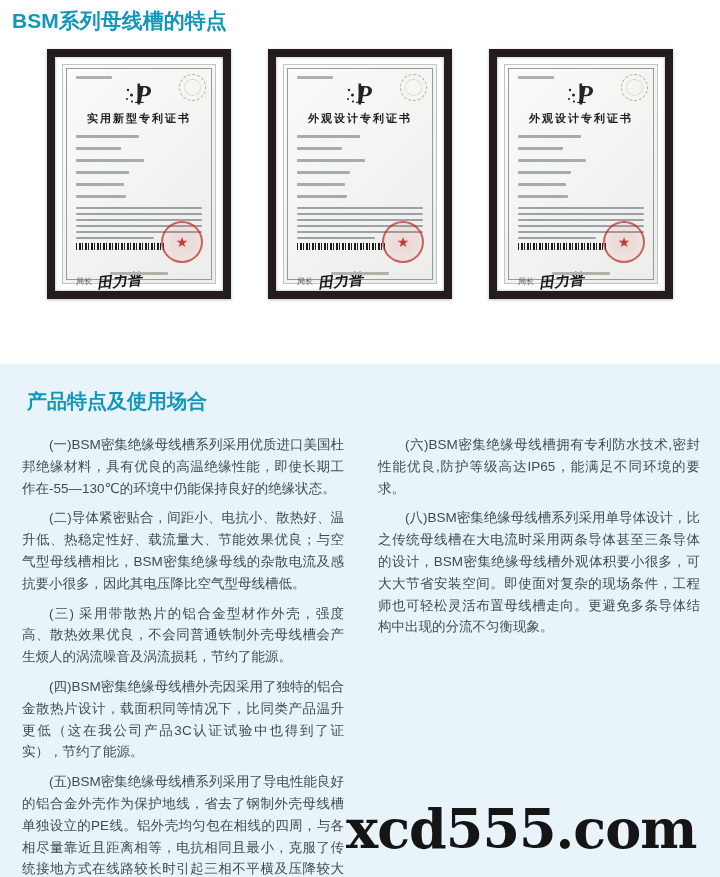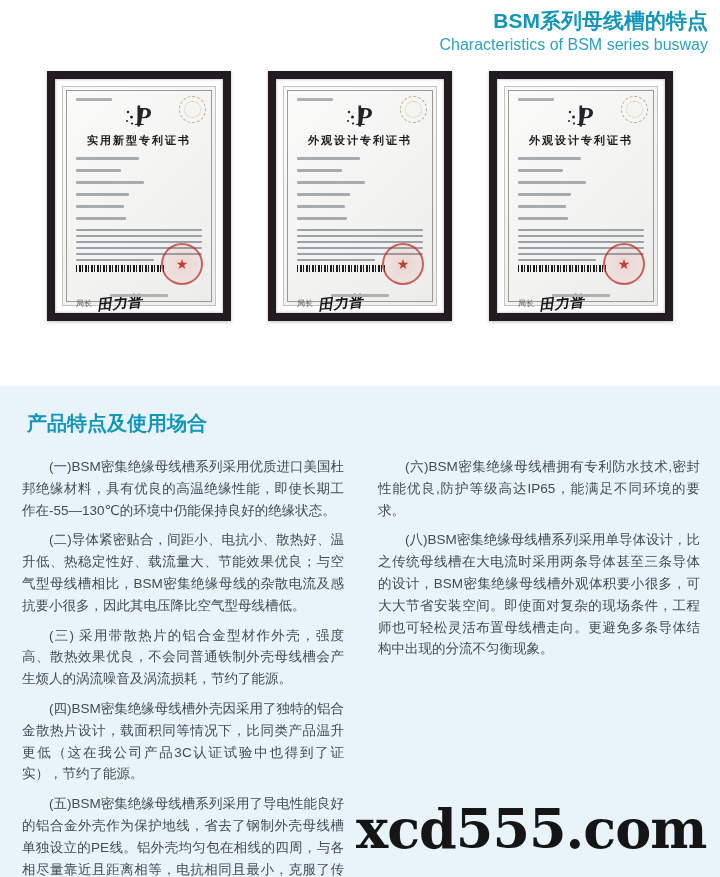--- a/index.html
+++ b/index.html
@@ -4,21 +4,21 @@
 <style>
   * { box-sizing: border-box; }
   html, body { margin: 0; padding: 0; background: #ffffff; }
   body {
     width: 720px; height: 877px; overflow: hidden; position: relative;
     display: flex; flex-direction: column;
     font-family: "Liberation Sans", "DejaVu Sans", sans-serif;
   }
 
   
-  .hero { padding: 8px 12px 0 12px; text-align: right; }
+  .hero { padding: 8px 12px 0 12px; }
   .hero h1 { margin: 0; font-size: 21px; line-height: 25px; font-weight: bold; color: #1296ba; }
   .hero h2 { margin: 2px 0 0 0; font-size: 16px; line-height: 20px; font-weight: 400; color: #2ba2c4; }
 
   
   .certs { margin-top: 16px; padding: 0 47px; display: flex; justify-content: space-between; height: 250px; }
   .cert { margin: 0; width: 184px; height: 250px; background: #241b20; padding: 8px; box-shadow: 0 1px 3px rgba(0,0,0,.25); }
   .cert-mat { width: 100%; height: 100%; background: #fff; padding: 7px; box-shadow: inset 0 0 3px rgba(0,0,0,.35); }
   .cert-paper { width: 100%; height: 100%; background: linear-gradient(135deg, #fbfbf9 0%, #ececе9 100%);
                 background: linear-gradient(135deg, #fbfbf9 0%, #ececea 100%);
                 border: 1px solid #c3c3bf; padding: 3px; }
@@ -51,30 +51,29 @@
   
   .features { margin-top: 65px; flex: 1; background: #e8f3fa; padding: 12px 12px 0 14px; overflow: hidden; }
   .features h3 { margin: 13px; font-size: 20px; line-height: 24px; font-weight: bold; color: #1296ba; }
   .features h4 { margin: 3px 0 0 0; font-size: 15px; line-height: 19px; font-weight: 400; color: #2ba2c4; }
   .cols { display: flex; gap: 18px; margin-top: 10px; }
   .col { flex: 1; font-size: 13.5px; line-height: 21.8px; color: #424c56; text-align: justify; }
   .col p { margin: 8px; text-indent: 2em; }
   .col p.noindent { text-indent: 0; }
 
   
-  .watermark { position: absolute; left: 356px; top: 802px; z-index: 5;
+  .watermark { position: absolute; left: 346px; top: 802px; z-index: 5;
                font-family: "DejaVu Serif", serif; font-weight: bold; font-size: 54px; line-height: 1;
                letter-spacing: -1px; color: #151515; }
 </style>
 </head>
 <body>
 
 <header class="hero">
   <h1>BSM系列母线槽的特点</h1>
-  <h2>Characteristics of BSM series busway</h2>
 </header>
 
 <div class="certs" id="certRow">
   <figure class="cert">
     <div class="cert-mat">
       <div class="cert-paper">
         <div class="cert-inner">
           <div class="ph cert-no"></div>
           <div class="cert-logo">
             <svg width="34" height="24" viewBox="0 0 34 24">

